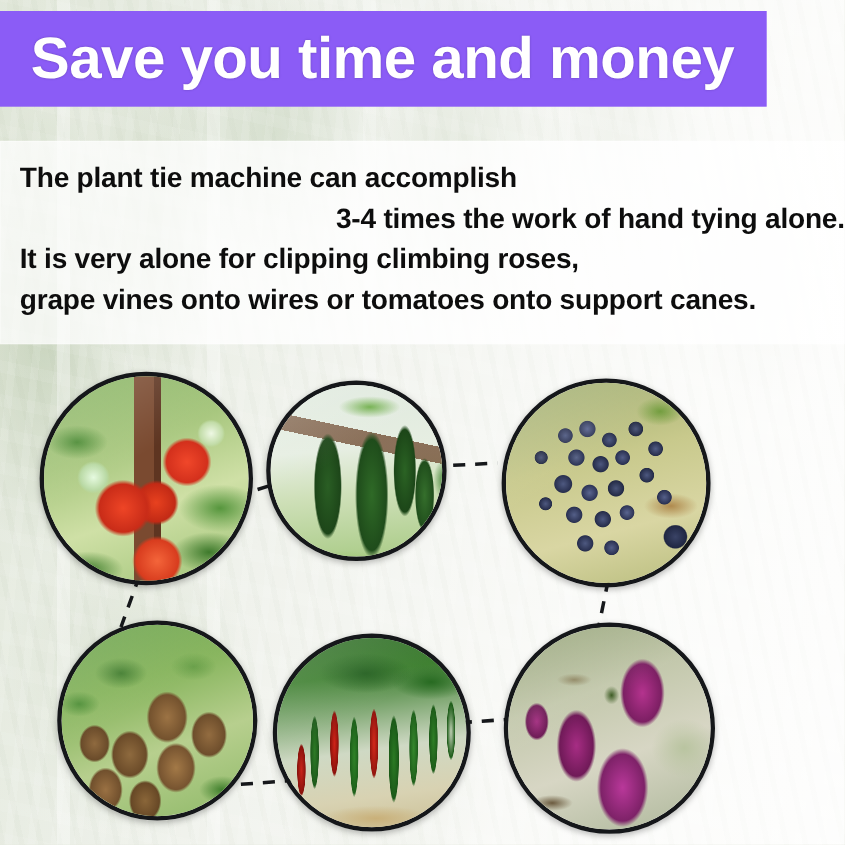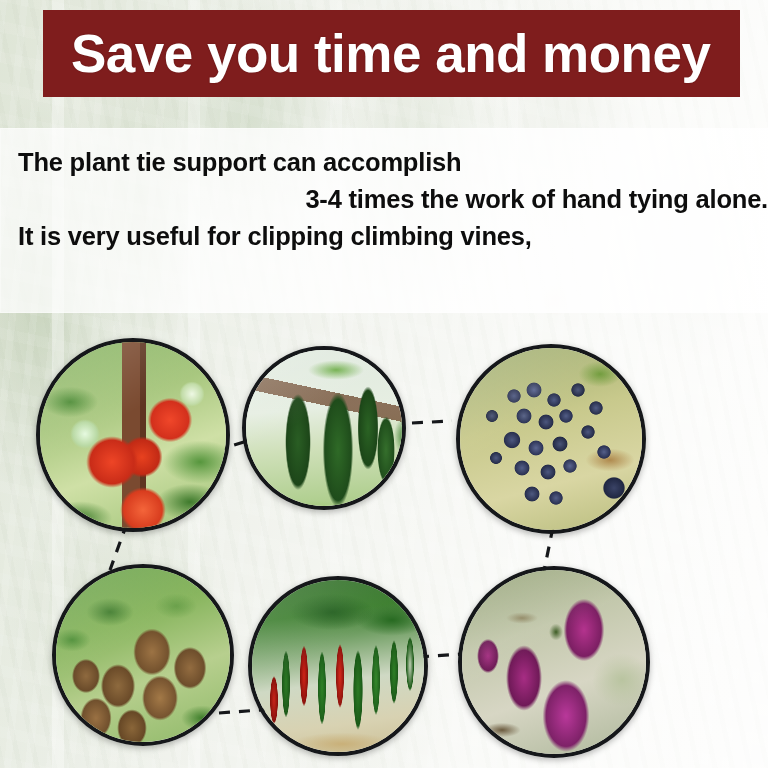--- a/index.html
+++ b/index.html
@@ -200,29 +200,30 @@
 <body>
 
 <div id="stage">
 
   <div class="bg bg-base"></div>
   <div class="bg bg-foliage"></div>
   <div class="bg bg-streaks"></div>
   <div class="bg bg-poles"></div>
   <div class="bg bg-veil"></div>
 
-  <div class="banner" id="banner-box" style="background: #7f1d1d; margin-left: 43px;">
+  <div class="banner" id="banner-box" style="background: #8b5cf6;">
     <div class="banner-title" style="color: rgb(255, 255, 255);">Save you time and money</div>
   </div>
 
   <div class="desc-panel">
     <div class="desc-lines">
-      <div class="desc-line" style="color: rgb(13, 13, 13);">The plant tie support can accomplish</div>
+      <div class="desc-line" style="color: rgb(13, 13, 13);">The plant tie machine can accomplish</div>
       <div class="desc-line" style="color: rgb(13, 13, 13); text-align: right;">3-4 times the work of hand tying alone.</div>
-      <div class="desc-line" style="color: rgb(13, 13, 13);">It is very useful for clipping climbing vines,</div>
+      <div class="desc-line" style="color: rgb(13, 13, 13);">It is very alone for clipping climbing roses,</div>
+      <div class="desc-line" style="color: rgb(13, 13, 13);">grape vines onto wires or tomatoes onto support canes.</div>
     </div>
   </div>
 
   <div class="dash" style="left:0;top:0;width:768px;height:768px;">
     <svg width="768" height="768" viewBox="0 0 768 768">
       <path d="M196 457 L250 440" stroke="#16181B"></path>
       <path d="M392 424 L452 421" stroke="#16181B"></path>
       <path d="M127 523 L110 570" stroke="#16181B"></path>
       <path d="M553 527 L543 576" stroke="#16181B"></path>
       <path d="M219 713 L274 709" stroke="#16181B"></path>

